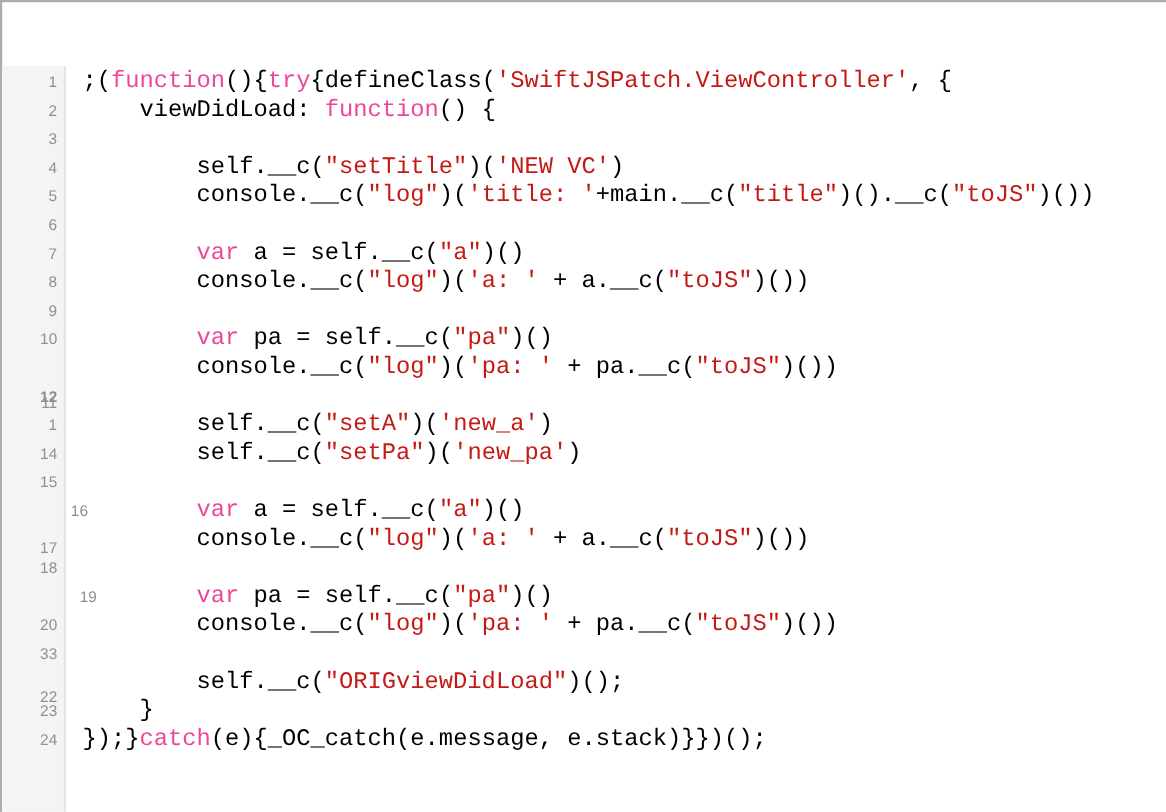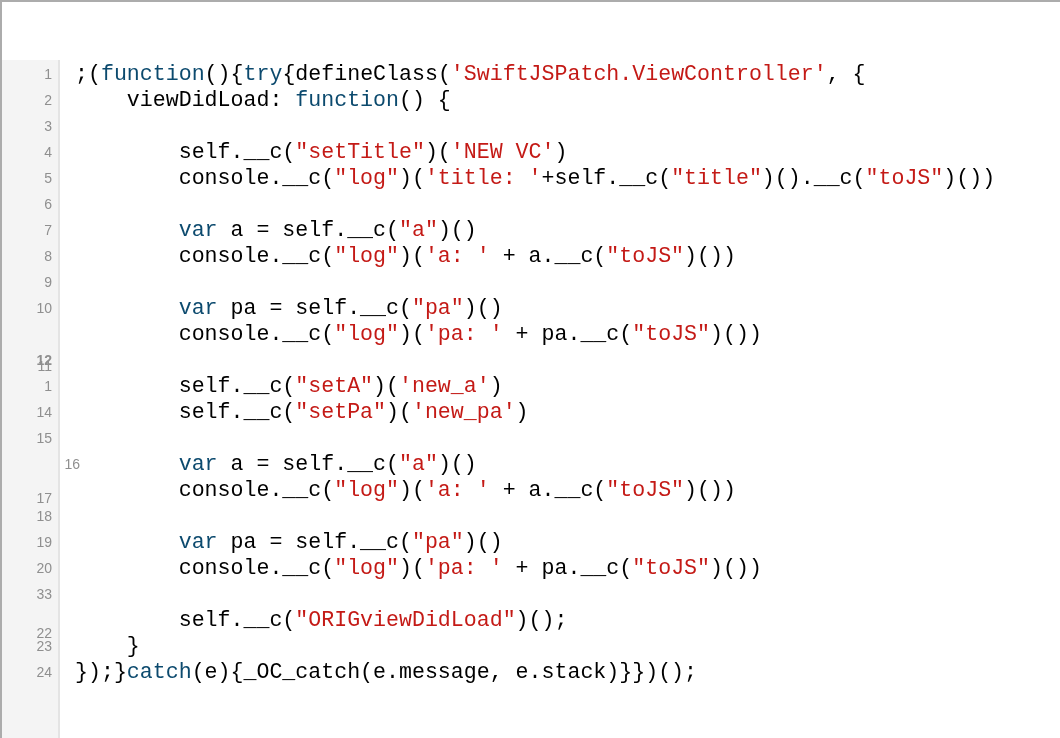--- a/index.html
+++ b/index.html
@@ -49,21 +49,21 @@
     font-family: "Liberation Sans", sans-serif; font-size: 14px; color: #8f8f8f;
     height: 26px; line-height: 26px;
   }
   .code {
     position: absolute; left: 73px; top: 0; right: 0; bottom: 0;
   }
   .code-line {
     position: absolute; left: 0; height: 26px; line-height: 26px; white-space: pre;
     font-family: "Liberation Mono", monospace; font-size: 21.6px; color: #000;
   }
-  .kw { color: #0c4a6e; }
+  .kw { color: #ec4899; }
   .str { color: #c41a16; }
 </style>
 </head>
 <body>
 
 <div class="window">
 
   <div class="editor">
     <div class="gutter" id="gutter">
         <div class="line-num" style="top: 1px;">1</div>
@@ -77,33 +77,33 @@
         <div class="line-num" style="top: 209px;">9</div>
         <div class="line-num" style="top: 235px;">10</div>
         <div class="line-num" style="top: 277px; margin-top: 16px;">11</div>
         <div class="line-num" style="top: 287px; font-weight: bold;">12</div>
         <div class="line-num" style="top: 313px;">1</div>
         <div class="line-num" style="top: 339px;">14</div>
         <div class="line-num" style="top: 365px;">15</div>
         <div class="line-num" style="top: 391px; margin-left: 28px;">16</div>
         <div class="line-num" style="top: 425px;">17</div>
         <div class="line-num" style="top: 443px;">18</div>
-        <div class="line-num" style="top: 469px;">19</div>
+        <div class="line-num" style="top: 469px; padding-left: 36px;">19</div>
         <div class="line-num" style="top: 495px;">20</div>
         <div class="line-num" style="top: 521px;">33</div>
         <div class="line-num" style="top: 547px; margin-top: 13px;">22</div>
         <div class="line-num" style="top: 573px;">23</div>
         <div class="line-num" style="top: 599px;">24</div>
       </div>
     <div class="code" id="code">
         <div class="code-line" style="top: 1px;"><span>;(</span><span class="kw">function</span><span>(){</span><span class="kw">try</span><span>{defineClass(</span><span class="str">'SwiftJSPatch.ViewController'</span><span>, {</span></div>
         <div class="code-line" style="top: 27px;"><span>    viewDidLoad: </span><span class="kw">function</span><span>() {</span></div>
         <div class="code-line" style="top: 53px;"></div>
         <div class="code-line" style="top: 79px;"><span>        self.__c(</span><span class="str">"setTitle"</span><span>)(</span><span class="str">'NEW VC'</span><span>)</span></div>
-        <div class="code-line" style="top: 105px;"><span>        console.__c(</span><span class="str">"log"</span><span>)(</span><span class="str">'title: '</span><span>+self.__c(</span><span class="str">"title"</span><span>)().__c(</span><span class="str">"toJS"</span><span>)())</span></div>
+        <div class="code-line" style="top: 105px;"><span>        console.__c(</span><span class="str">"log"</span><span>)(</span><span class="str">'title: '</span><span>+main.__c(</span><span class="str">"title"</span><span>)().__c(</span><span class="str">"toJS"</span><span>)())</span></div>
         <div class="code-line" style="top: 131px;"></div>
         <div class="code-line" style="top: 157px;"><span>        </span><span class="kw">var</span><span> a = self.__c(</span><span class="str">"a"</span><span>)()</span></div>
         <div class="code-line" style="top: 183px;"><span>        console.__c(</span><span class="str">"log"</span><span>)(</span><span class="str">'a: '</span><span> + a.__c(</span><span class="str">"toJS"</span><span>)())</span></div>
         <div class="code-line" style="top: 209px;"></div>
         <div class="code-line" style="top: 235px;"><span>        </span><span class="kw">var</span><span> pa = self.__c(</span><span class="str">"pa"</span><span>)()</span></div>
         <div class="code-line" style="top: 261px;"><span>        console.__c(</span><span class="str">"log"</span><span>)(</span><span class="str">'pa: '</span><span> + pa.__c(</span><span class="str">"toJS"</span><span>)())</span></div>
         <div class="code-line" style="top: 287px;"></div>
         <div class="code-line" style="top: 313px;"><span>        self.__c(</span><span class="str">"setA"</span><span>)(</span><span class="str">'new_a'</span><span>)</span></div>
         <div class="code-line" style="top: 339px;"><span>        self.__c(</span><span class="str">"setPa"</span><span>)(</span><span class="str">'new_pa'</span><span>)</span></div>
         <div class="code-line" style="top: 365px;"></div>

